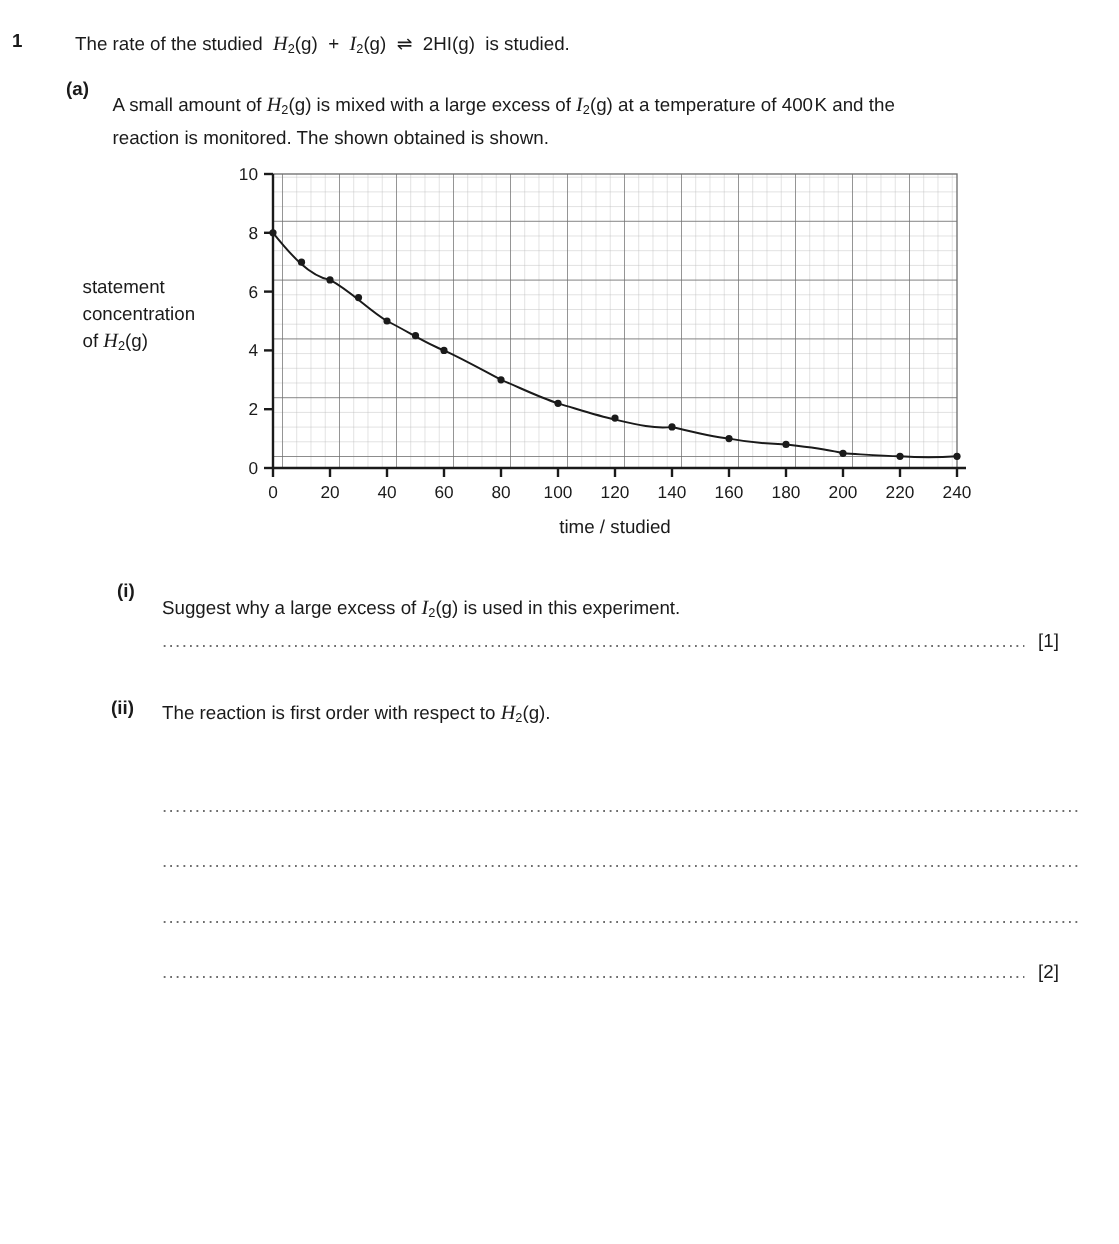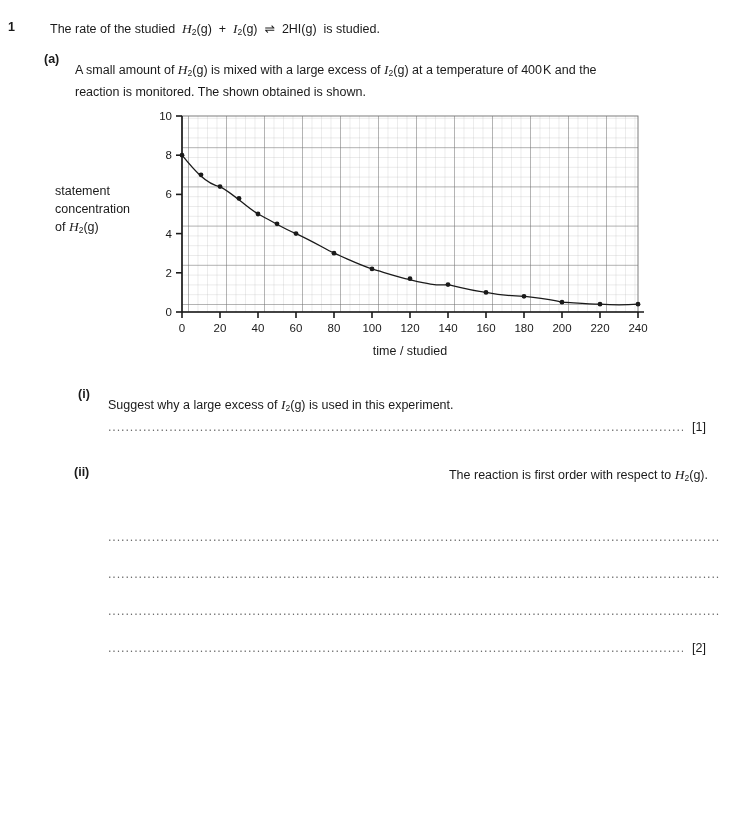--- a/index.html
+++ b/index.html
@@ -238,21 +238,21 @@
   <div class="xaxis-title">time / studied</div>
 
   <div class="sub-label" style="left:78px; top:387px;">(i)</div>
   <div class="sub-text" style="left:108px; top:372px; width:600px;margin-top:23px;">
     Suggest why a large excess of <span class="ital">I</span><sub>2</sub>(g) is used in this experiment.
   </div>
   <div class="dots" style="left:108px; top:420px; width:575px;">..........................................................................................................................................</div>
   <div class="marks" style="left:692px; top:420px;">[1]</div>
 
   <div class="sub-label" style="left:74px; top:465px;">(ii)</div>
-  <div class="sub-text" style="left:108px; top:465px; width:600px;text-align:right;">
+  <div class="sub-text" style="left:108px; top:465px; width:600px;">
     The reaction is first order with respect to <span class="ital">H</span><sub>2</sub>(g).
   </div>
 
   <div class="dots" style="left:108px; top:530px; width:612px;">................................................................................................................................................</div>
   <div class="dots" style="left:108px; top:567px; width:612px;">................................................................................................................................................</div>
   <div class="dots" style="left:108px; top:604px; width:612px;">................................................................................................................................................</div>
   <div class="dots" style="left:108px; top:641px; width:575px;">..........................................................................................................................................</div>
   <div class="marks" style="left:692px; top:641px;">[2]</div>
 
 </div>

